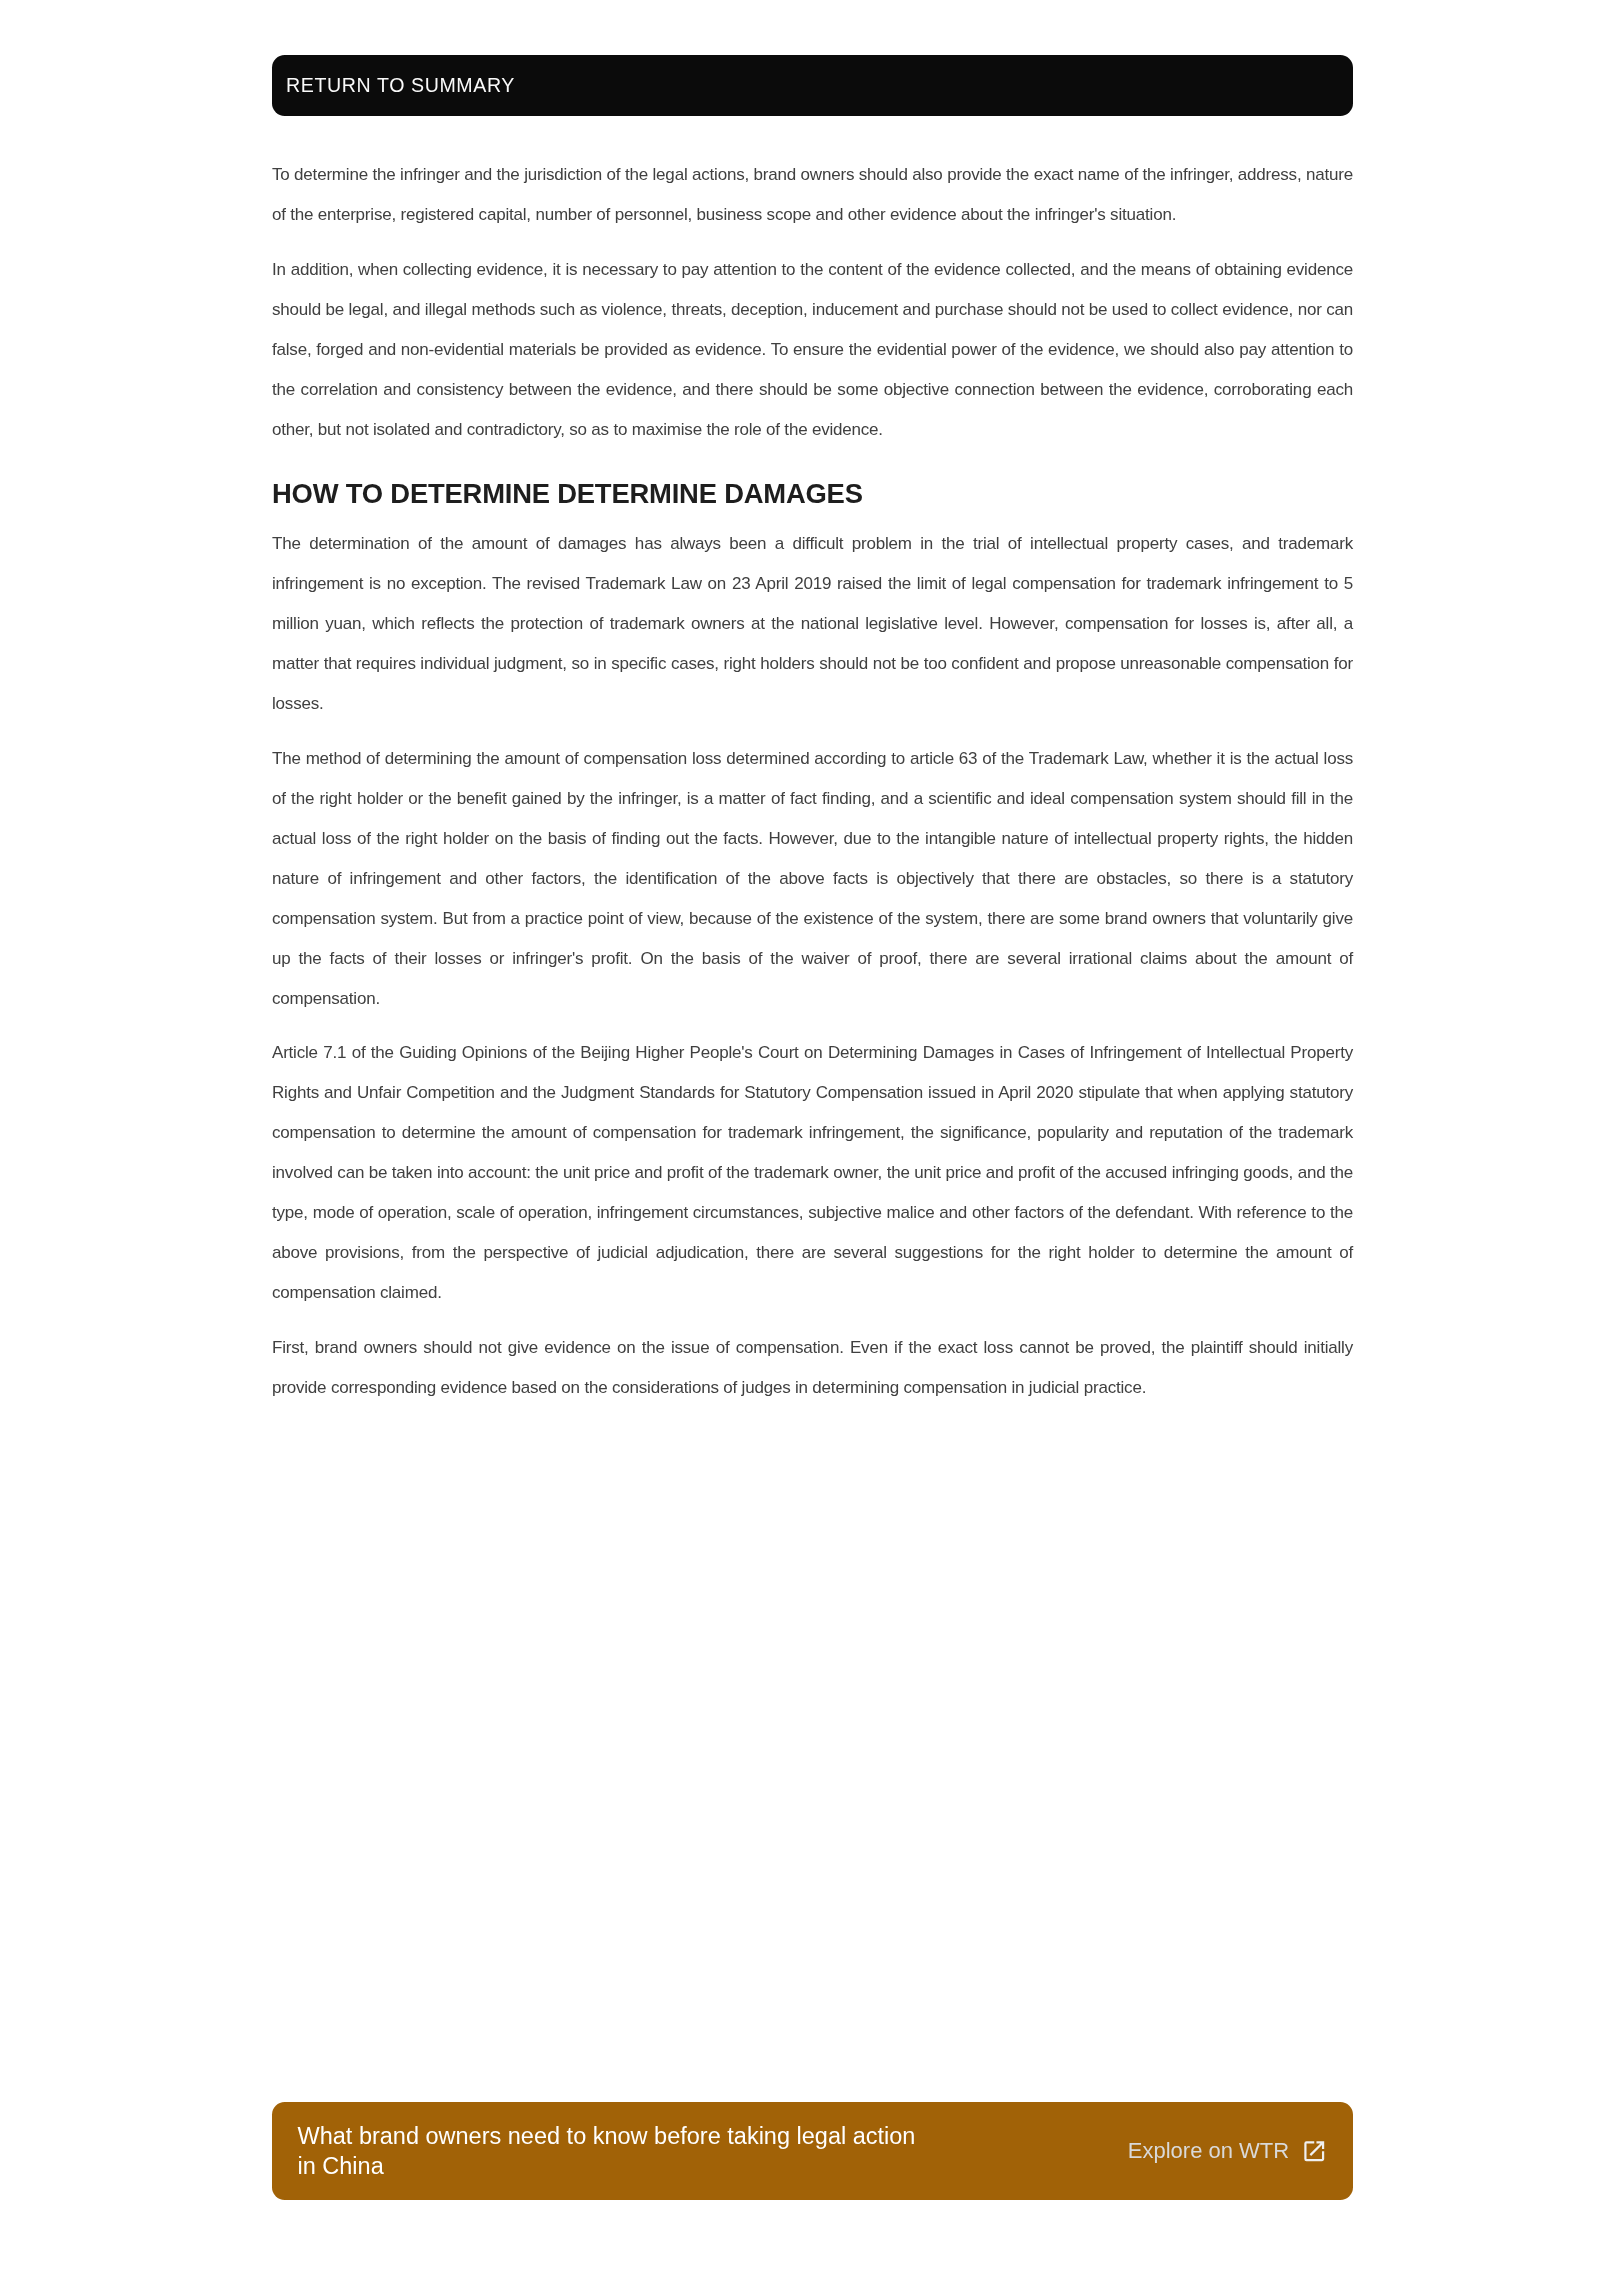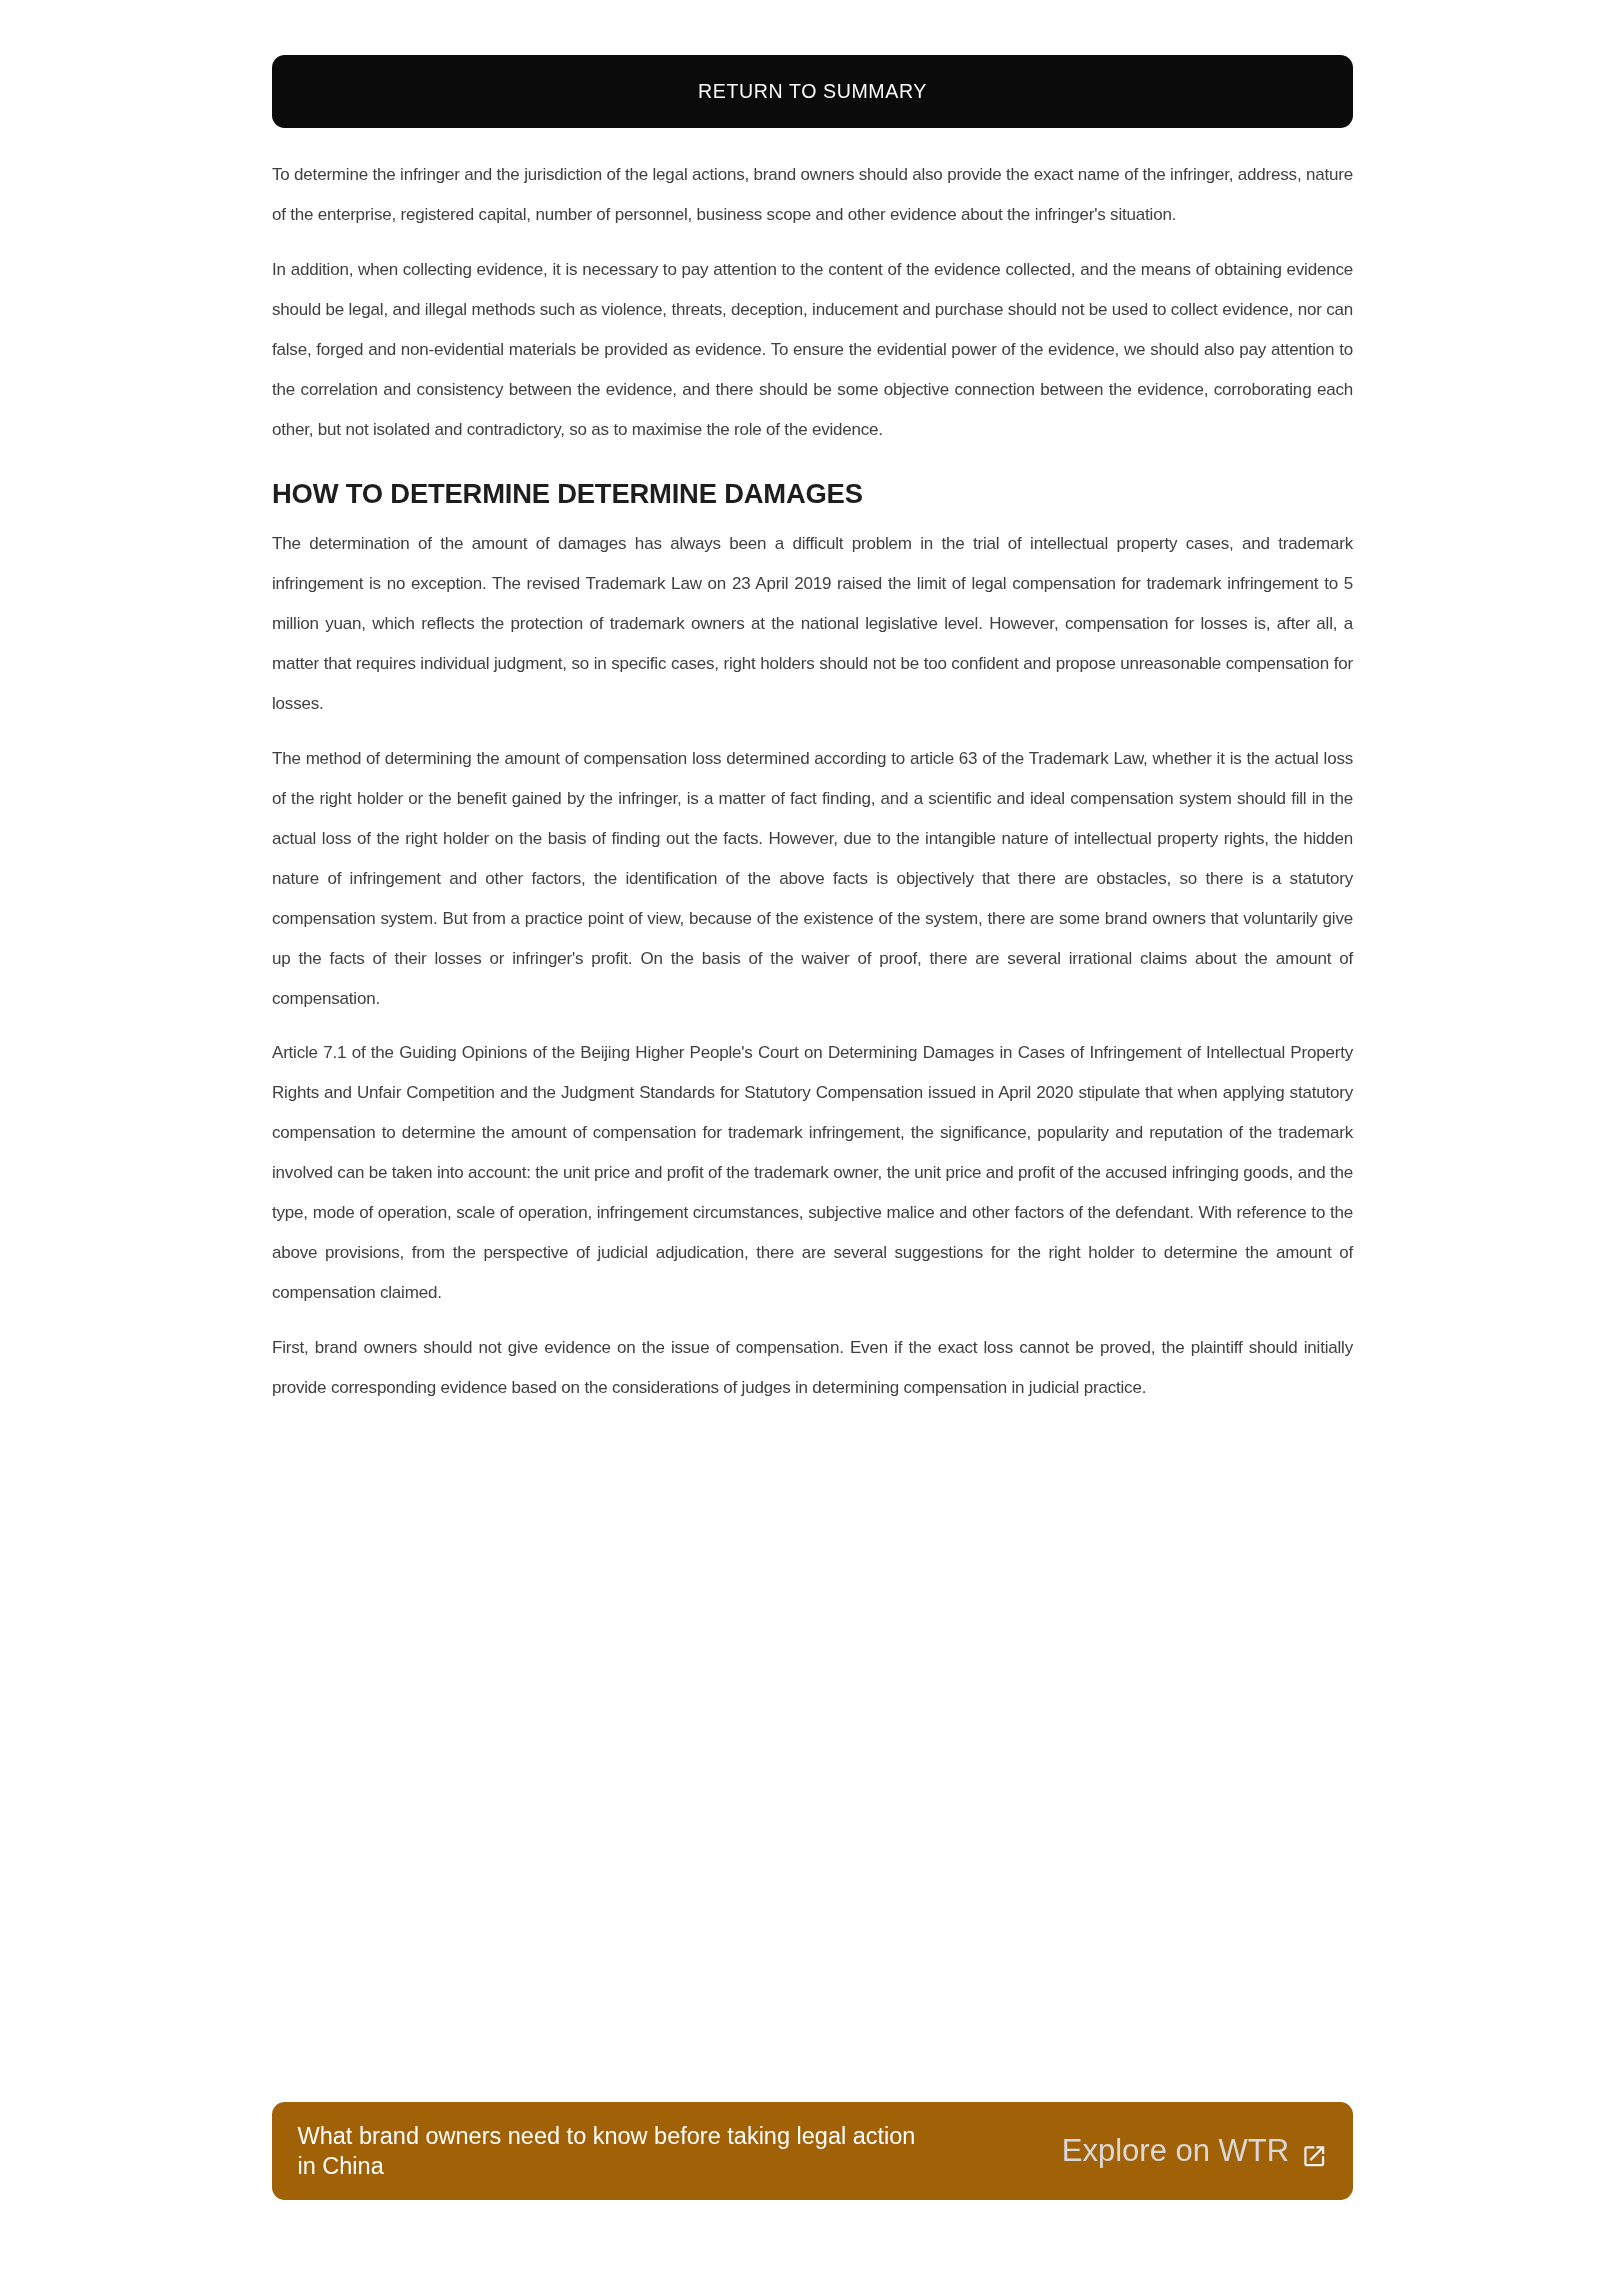--- a/index.html
+++ b/index.html
@@ -14,27 +14,27 @@
     background: #ffffff;
     overflow: hidden;
     font-family: "Liberation Sans", "DejaVu Sans", sans-serif;
   }
   
   .topbar {
     position: absolute;
     left: 272px;
     top: 55px;
     width: 1081px;
-    height: 73px;
+    height: 61px;
     background: #0b0b0b;
     border-radius: 12.7px;
     display: flex;
     align-items: center;
-    justify-content: center;
-    padding: 0 23px;
+    justify-content: flex-start;
+    padding: 0 14px;
     box-sizing: border-box;
     cursor: pointer;
     text-decoration: none;
   }
   .topbar span {
     color: #fafafa;
     font-size: 19.6px;
     letter-spacing: 0.6px;
     white-space: nowrap;
   }
@@ -78,24 +78,24 @@
   }
   .f-title {
     display: flex;
     flex-direction: column;
     color: #ffffff;
     font-size: 23.5px;
     line-height: 30px;
   }
   .explore {
     display: flex;
-    align-items: flex-end;
+    align-items: flex-start;
     gap: 11.8px;
     color: #d9d9d9;
-    font-size: 31px;
+    font-size: 22px;
     text-decoration: none;
     cursor: pointer;
     white-space: nowrap;
   }
   .explore svg {
     display: block;
   }
 </style>
 </head>
 <body>

